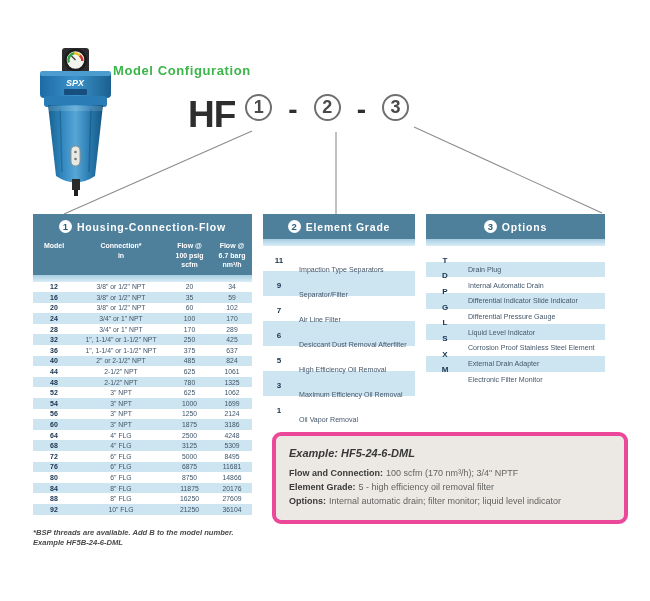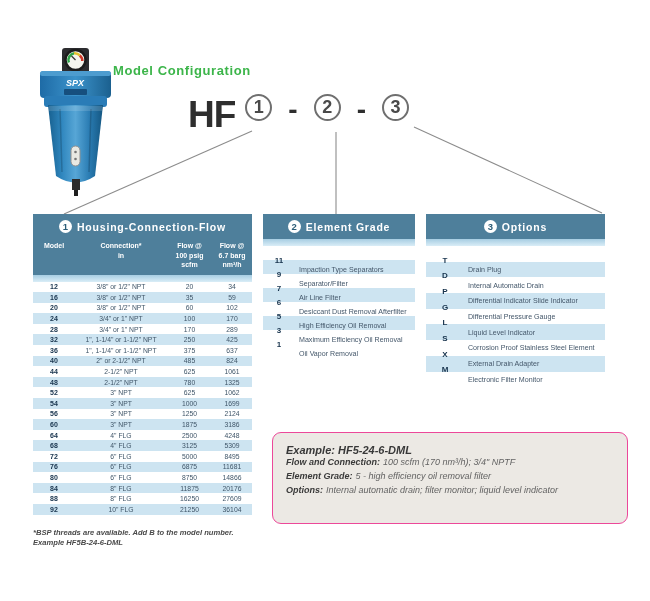--- a/index.html
+++ b/index.html
@@ -52,39 +52,39 @@
   .t1 .cell { text-align:center; font-size:6.8px; color:#3f5568; }
   .t1 .cell.model { font-size:7px; font-weight:bold; color:#16324c; }
   .asme-band {
     height:10.6px; background:#d6d6d6; display:flex; align-items:center; justify-content:center;
     font-size:7.4px; font-weight:bold; color:#253646; letter-spacing:0.4px;
   }
 
   
   .t2 { left:263px; width:152px; }
   .t3 { left:426px; width:179px; }
-  .t2 .row { grid-template-columns:32px 1fr; height:14px; }
+  .t2 .row { grid-template-columns:32px 1fr; height:25px; }
   .t3 .row { grid-template-columns:38px 1fr; height:15.7px; }
   .code-cell { text-align:center; font-size:8px; font-weight:bold; color:#16324c; }
   .label-cell { font-size:7.1px; color:#44576a; padding-left:4px;margin-top:20px; }
 
   
   .footnote {
     position:absolute; left:33px; top:528px; width:240px;
     font-size:7.6px; font-style:italic; font-weight:bold; color:#4a4a4a; line-height:10px;
   }
 
   
   .example-box {
     position:absolute; left:272px; top:432px; width:356px; height:92px;
-    background:#ece9e4; border:1px solid #ec4899; border-radius:9px;
+    background:#ece9e4; border:4px solid #ec4899; border-radius:9px;
     padding:11px 13px;
   }
   .example-title { font-size:11px; font-weight:bold; font-style:italic; color:#383838; }
-  .example-lines { margin-top:0;font-style:italic; }
+  .example-lines { margin-top:8px; }
   .example-line { font-size:9px; line-height:13.8px; color:#636363; }
   .example-label { font-weight:bold; color:#3a3a3a; margin-right:3px; }
 </style>
 </head>
 <body>
 
 <div class="canvas">
 
   <svg class="connectors" viewBox="0 0 650 601">
     <line x1="252" y1="131" x2="64" y2="214" stroke="#8c8c8c" stroke-width="1.1"></line>

